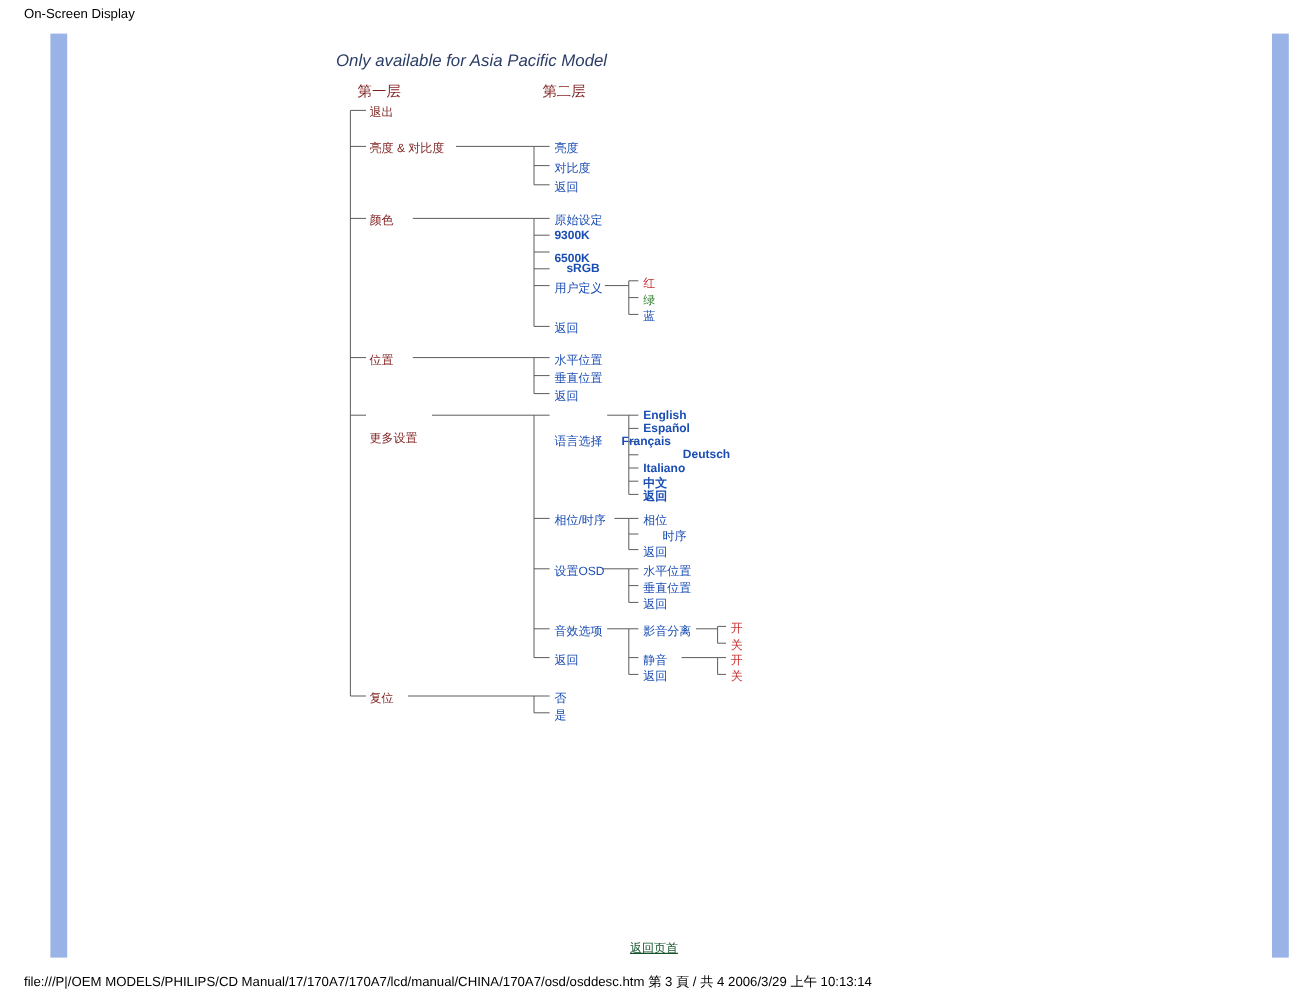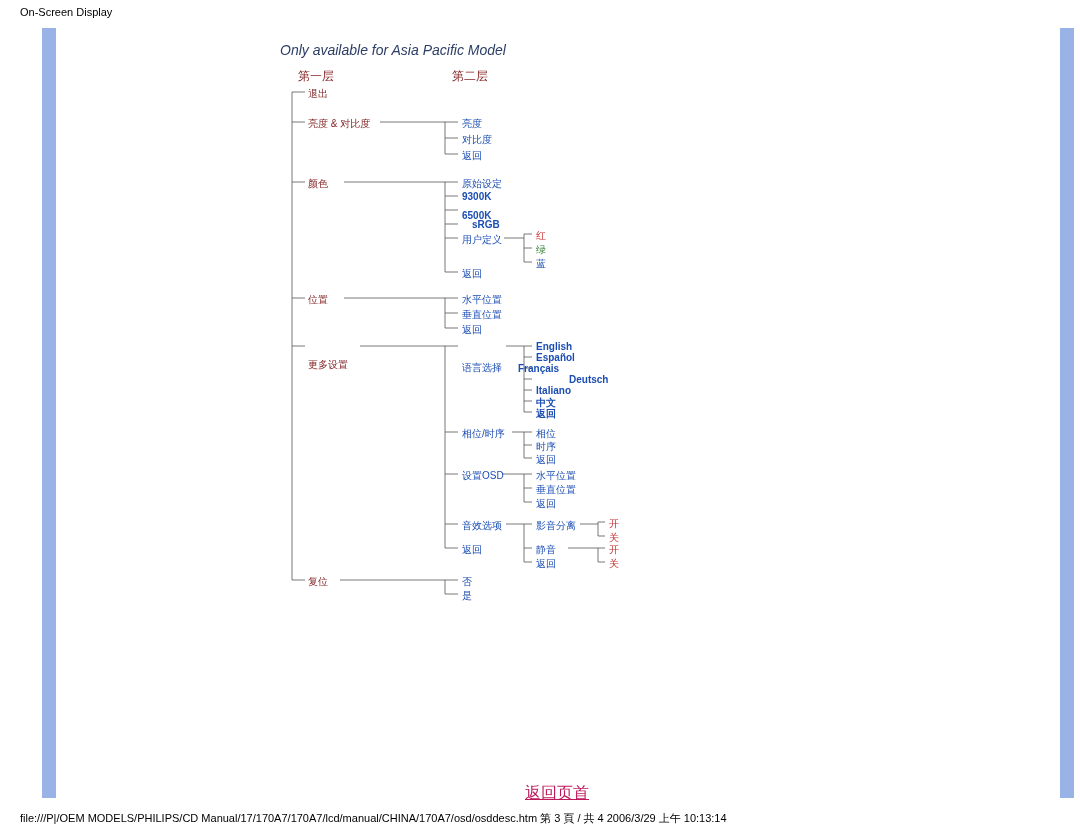--- a/index.html
+++ b/index.html
@@ -67,22 +67,22 @@
     position: absolute;
     font-size: 10px;
     white-space: nowrap;
   }
   .c-gray  { color: #7f1d1d; }
   .c-blue  { color: #1a4db3; }
   .c-red   { color: #c83232; }
   .c-green { color: #2a7a2a; }
   .c-bold  { font-weight: bold; }
   .return-link {
-    color: #be185d;
-    font-size: 16px;
+    color: #14532d;
+    font-size: 10px;
   }
 </style>
 </head>
 <body>
 
 <div class="header">On-Screen Display</div>
 <div class="footer">file:///P|/OEM MODELS/PHILIPS/CD Manual/17/170A7/170A7/lcd/manual/CHINA/170A7/osd/osddesc.htm 第 3 頁 / 共 4 2006/3/29 上午 10:13:14</div>
 <div class="bar-left"></div>
 <div class="bar-right"></div>
 
@@ -220,21 +220,21 @@
 
   <span class="lbl c-blue c-bold" style="top:299px; left:256px;">English</span>
   <span class="lbl c-blue c-bold" style="top:310px; left:256px;">Español</span>
   <span class="lbl c-blue c-bold" style="top:321px; left:238px;">Français</span>
   <span class="lbl c-blue c-bold" style="top:332px; left:256px;margin-left:33px;">Deutsch</span>
   <span class="lbl c-blue c-bold" style="top:343px; left:256px;">Italiano</span>
   <span class="lbl c-blue c-bold" style="top:354px; left:256px;text-align:right;">中文</span>
   <span class="lbl c-blue c-bold" style="top:365px; left:256px;">返回</span>
 
   <span class="lbl c-blue" style="top:385px; left:256px;">相位</span>
-  <span class="lbl c-blue" style="top:398px; left:256px;font-family:Liberation Serif, serif;">时序</span>
+  <span class="lbl c-blue" style="top:398px; left:272px;font-family:Liberation Serif, serif;">时序</span>
   <span class="lbl c-blue" style="top:411px; left:256px;">返回</span>
 
   <span class="lbl c-blue" style="top:427px; left:256px;">水平位置</span>
   <span class="lbl c-blue" style="top:441px; left:256px;">垂直位置</span>
   <span class="lbl c-blue" style="top:455px; left:256px;">返回</span>
 
   <span class="lbl c-blue" style="top:477px; left:256px;">影音分离</span>
   <span class="lbl c-blue" style="top:501px; left:256px;">静音</span>
   <span class="lbl c-blue" style="top:515px; left:256px;">返回</span>
   <span class="lbl c-red" style="top:475px; left:329px;">开</span>

